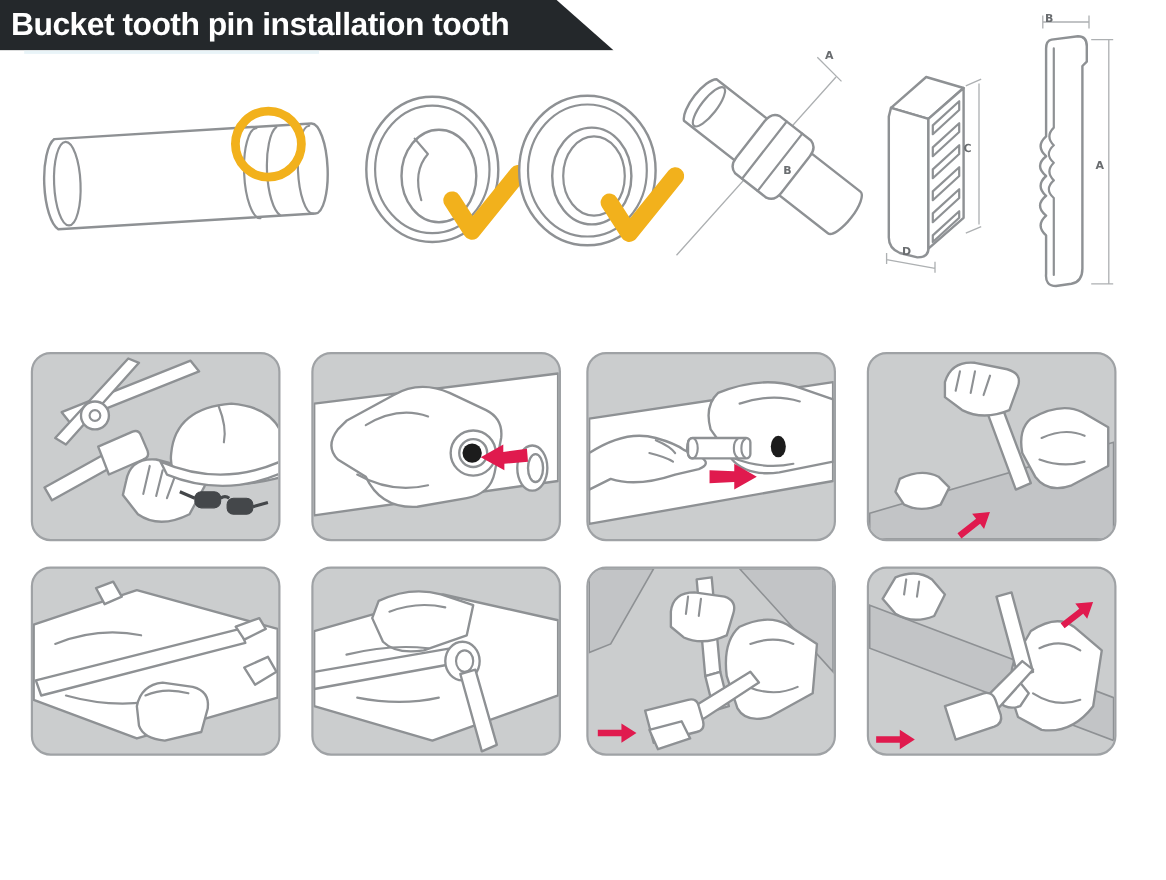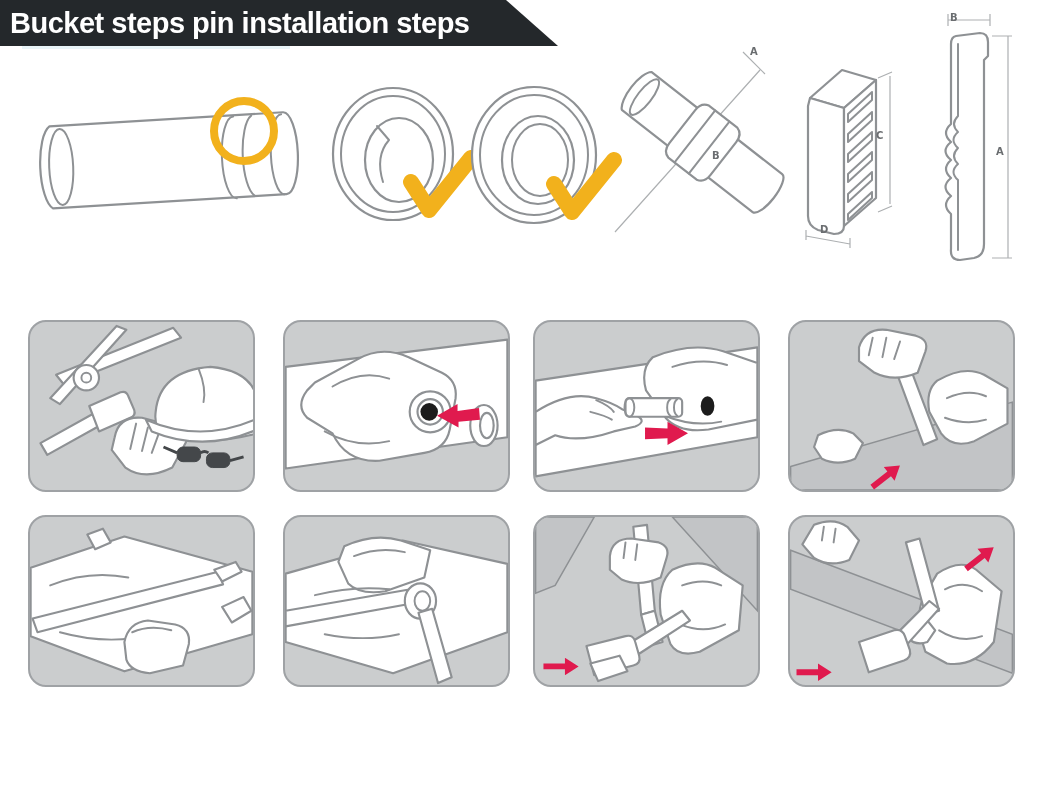--- a/index.html
+++ b/index.html
@@ -26,21 +26,21 @@
   .panel svg{width:100%;height:100%;}
   .row1{top:320px;} .row2{top:515px;}
   .c1{left:28px;} .c2{left:283px;} .c3{left:533px;} .c4{left:788px;}
 </style>
 </head>
 <body>
 
 <div id="page">
 
   <div id="banner">
-    <span class="title">Bucket steps pin installation steps</span>
+    <span class="title">Bucket tooth pin installation tooth</span>
   </div>
   <div id="banner-underline"></div>
 
   <div class="part" style="left:25px;top:85px;width:300px;height:150px">
     <svg viewBox="0 0 300 150">
       <g transform="rotate(-2.5 150 75)">
         <path class="wh" d="M26,36 L260,32 A13,41 0 0 1 260,114 L26,118 A14,42 0 0 1 26,36 Z"></path>
         <ellipse class="ln" cx="36" cy="77" rx="12" ry="38"></ellipse>
         <path class="ln" d="M210,34 a13,41 0 0 0 0,82 M228,34 a13,41 0 0 0 0,80"></path>
         <path class="ln" d="M258,34 a12,40 0 0 0 0,80"></path>

